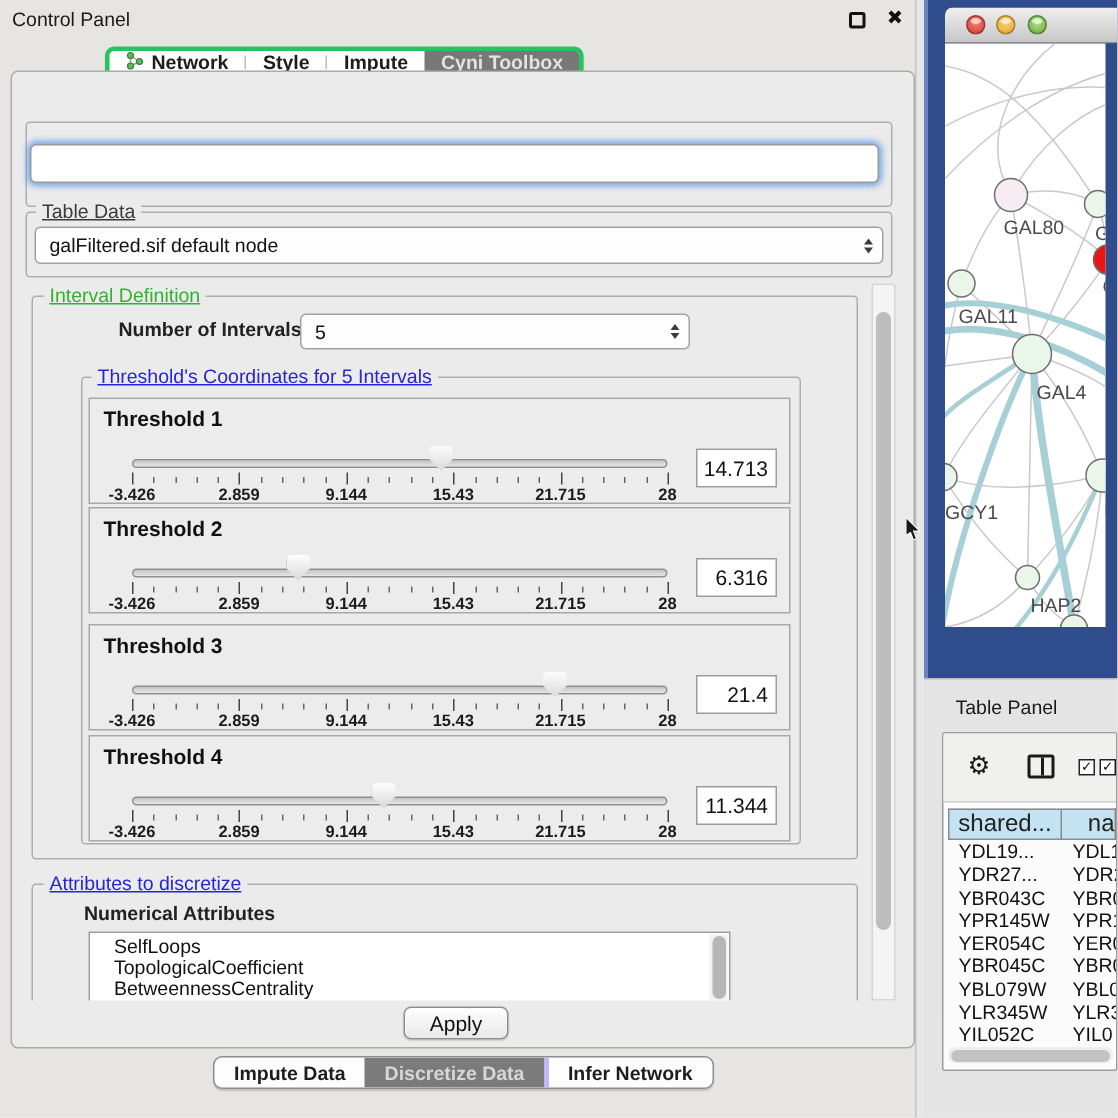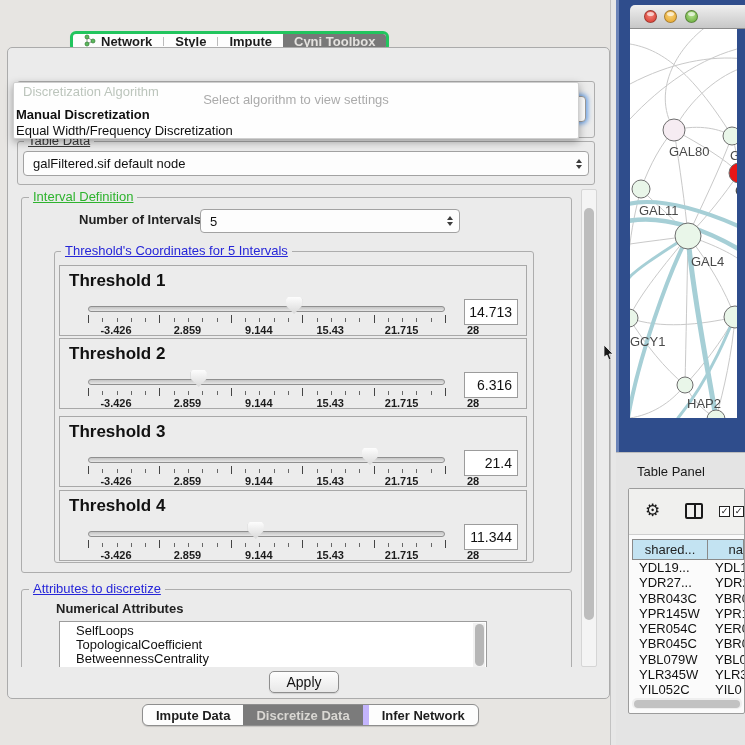--- a/index.html
+++ b/index.html
@@ -49,44 +49,44 @@
   .arr-up { width:0; height:0; border-left:3.5px solid transparent; border-right:3.5px solid transparent; border-bottom:4.5px solid #3c3c3c; }
   .arr-dn { width:0; height:0; border-left:3.5px solid transparent; border-right:3.5px solid transparent; border-top:4.5px solid #3c3c3c; }
 
   
   #viewport { position:absolute; left:9px; top:141px; width:580px; height:478px; overflow:hidden; }
   #vscroll { position:absolute; left:573px; top:141px; width:16px; height:478px; background:#F4F4F4; border:1px solid #D5D5D5; border-radius:2px; }
   #vscroll .thumb { position:absolute; left:2px; top:18px; width:10px; height:412px; background:#BDBDBD; border-radius:6px; }
 
   
   .thr-box { position:absolute; left:5px; width:468px; height:71px; border:1px solid #A8A8A8; background:#ECECEC; }
-  .thr-label { position:absolute; left:9px; top:5px; font-weight:bold; font-size:17px; color:#111; }
+  .thr-label { position:absolute; left:9px; top:5px; font-weight:bold; font-size:14px; color:#111; }
   .slider-track { position:absolute; left:28px; top:40px; width:357px; height:6px; border:1px solid #8F8F8F; border-radius:4px; background:linear-gradient(#C4C4C4,#E6E6E6); }
   .slider-handle { position:absolute; top:31px; width:16px; height:17px; background:linear-gradient(#FDFDFD,#D9D9D9); clip-path:polygon(12% 0,88% 0,100% 14%,100% 52%,50% 100%,0 52%,0 14%); filter:drop-shadow(0 0 1px #777); }
   .ticks { position:absolute; left:28px; top:49px; width:357px; height:9px; }
   .tick { position:absolute; top:3px; width:1px; height:4px; background:#666; }
   .tick.major { top:0; height:8px; background:#444; }
-  .scale { position:absolute; left:28px; top:58px; width:357px; height:11px;margin-left:28px; }
+  .scale { position:absolute; left:28px; top:58px; width:357px; height:11px; }
   .scale-lab { position:absolute; transform:translateX(-50%); font-size:11px; font-weight:bold; color:#1c1c1c; white-space:nowrap; }
   .thr-value { position:absolute; right:8px; top:33px; width:54px; height:26px; background:#fff; border:1px solid #9C9C9C; font-size:14px; color:#111; text-align:right; padding:4px 5px 0 0; }
 
   
   #attr-list { position:absolute; left:42px; top:432px; width:428px; height:58px; background:#fff; border:1px solid #9C9C9C; padding-top:2px; }
   .attr-item { font-size:13px; color:#111; padding-left:16px; height:14px; line-height:14px; white-space:nowrap; }
   #attr-scroll { position:absolute; right:1px; top:1px; width:12px; height:54px; background:#F1F1F1; }
   #attr-scroll .thumb { position:absolute; left:1.5px; top:1px; width:9px; height:42px; background:#B6B6B6; border-radius:5px; }
 
   
   #apply-btn { position:absolute; left:261px; top:623px; width:70px; height:22px; border:1px solid #8E8E8E; border-radius:5px; background:linear-gradient(#FEFEFE,#E8E8E8); font-size:14px; color:#111; text-align:center; line-height:20px; box-shadow:0 1px 1px rgba(0,0,0,.12); }
 
   
   #bottom-tabs { position:absolute; left:142px; top:704px; height:22px; display:flex; border:1px solid #8E8E8E; border-radius:6px; background:#FDFDFD; overflow:hidden; box-shadow:0 1px 1px rgba(0,0,0,.15); }
   .btab { display:flex; align-items:center; padding:0 13px; font-size:13px; font-weight:bold; color:#1d1d1d; }
   .btab.dark { background:#7B7B7B; color:#D9D7D3; }
-  .btab.b-l { border-left:6px solid #c4b5fd; }
+  .btab.b-l { border-left:3px solid #c4b5fd; }
 
   
   #net-frame { position:absolute; left:616px; top:0; width:129px; height:452px; background:linear-gradient(to right,#6A83B8 0,#6A83B8 3px,#2F4D8C 3px); }
   #net-titlebar { position:absolute; left:630px; top:5px; width:115px; height:24px; background:linear-gradient(#EFEFEF,#C7C7C7); border-bottom:1px solid #8C8C8C; border-top-left-radius:5px; }
   .light { position:absolute; top:5px; width:13px; height:13px; border-radius:50%; border:1px solid rgba(0,0,0,.3); }
   .light i { position:absolute; left:2px; top:1px; width:7px; height:4px; border-radius:50%; background:rgba(255,255,255,.65); }
   #light-red    { left:14px; background:radial-gradient(circle at 50% 40%,#F08379,#D8352A); }
   #light-yellow { left:34px; background:radial-gradient(circle at 50% 40%,#F5D179,#E8A426); }
   #light-green  { left:55px; background:radial-gradient(circle at 50% 40%,#B4E08E,#61A833); }
   #net-canvas { position:absolute; left:630px; top:29px; width:107px; height:389px; background:#fff; overflow:hidden; }
@@ -95,38 +95,43 @@
   #table-panel-area { position:absolute; left:616px; top:452px; width:129px; height:293px; background:#E4E4E4; border-top:1px solid #BDBDBD; }
   #table-panel-title { position:absolute; left:21px; top:11px; font-size:13px; color:#1a1a1a; }
   #table-box { position:absolute; left:12px; top:35px; width:117px; height:226px; background:#FBFBFB; border:1px solid #9C9C9C; border-radius:2px; }
   #table-toolbar { position:absolute; left:0; top:0; width:100%; height:46px; background:#F0F0EE; border-bottom:1px solid #CFCFCF; }
   #gear-ico { position:absolute; left:16px; top:13px; font-size:17px; color:#1a1a1a; line-height:18px; }
   #cols-ico { position:absolute; left:56px; top:14px; width:18px; height:16px; border:2px solid #1a1a1a; border-radius:2px; }
   #cols-ico i { position:absolute; left:6.5px; top:0; width:2px; height:12px; background:#1a1a1a; }
   .cbx { position:absolute; top:17px; width:11px; height:11px; border:1.5px solid #222; background:#fff; font-size:9px; line-height:9px; text-align:center; color:#111; font-weight:bold; }
   #cbx1 { left:90px; } #cbx2 { left:104px; }
   #table-header { position:absolute; left:3px; top:50px; right:0; height:21px; display:flex; }
-  .hcell { background:#C3E3F2; border:1px solid #8A8A8A; font-size:13px; color:#222; text-align:center; line-height:19px; white-space:nowrap; overflow:hidden; }
+  .hcell { background:#C3E3F2; border:1px solid #8A8A8A; font-size:16px; color:#222; text-align:center; line-height:19px; white-space:nowrap; overflow:hidden; }
   #hcell-0 { width:76px; } #hcell-1 { flex:1; border-left:none; text-align:right; padding-right:0; }
   #table-rows { position:absolute; left:3px; top:71px; right:0; height:137px; overflow:hidden; }
   .trow { display:flex; height:15.3px; }
   .tcell { font-size:13px; color:#111; white-space:nowrap; overflow:hidden; line-height:15px; }
   .tcell.c0 { width:76px; padding-left:7px; } .tcell.c1 { flex:1; padding-left:7px; }
   #hscroll { position:absolute; left:3px; right:2px; top:209px; height:11px; background:#EFEFEF; border-radius:5px; }
   #hscroll .thumb { position:absolute; left:2px; top:1.5px; width:96%; height:8px; background:#C2C2C2; border-radius:4px; }
 
   #cursor { position:absolute; left:604px; top:345px; z-index:50; }
 </style>
 </head>
 <body>
 
 <div id="app">
 
   <div id="left-window">
 
+    <div id="titlebar">
+      <span id="panel-title">Control Panel</span>
+      <span id="float-btn"></span>
+      <span id="close-btn">✖</span>
+    </div>
 
     <div id="top-tabs">
       <div class="ttab">
         <span class="net-ico">
           <svg width="12" height="13" viewBox="0 0 12 13">
               <line x1="3" y1="3" x2="9" y2="7" stroke="#9a9a9a"></line>
               <line x1="3" y1="10" x2="9" y2="7" stroke="#9a9a9a"></line>
               <line x1="3" y1="3" x2="3" y2="10" stroke="#9a9a9a"></line>
               <circle cx="3" cy="3" r="2" fill="#5CB85C" stroke="#2E7D32" stroke-width=".7"></circle>
               <circle cx="3" cy="10" r="2" fill="#5CB85C" stroke="#2E7D32" stroke-width=".7"></circle>
@@ -146,26 +151,20 @@
       <div class="ttab dark">
           <span>Cyni Toolbox</span>
         </div>
     </div>
 
     <div id="content-panel">
 
       <div class="groupbox" style="left:9px; top:33px; width:578px; height:57px;"></div>
       <div id="alg-combo"></div>
 
-      <div id="alg-popup">
-        <span id="popup-ghost-label">Discretization Algorithm</span>
-        <div id="popup-hint">Select algorithm to view settings</div>
-        <div class="popup-item" id="popup-item-0">Manual Discretization</div>
-        <div class="popup-item" id="popup-item-1">Equal Width/Frequency Discretization</div>
-      </div>
 
       <div class="groupbox" style="left:9px; top:93px; width:578px; height:44px;"></div>
       <span class="group-chip chip-gray" style="left:16px; top:86px;">Table Data</span>
       <div class="combo" style="left:15px; top:103px; width:566px; height:25px;">
         <span class="val">galFiltered.sif default node</span>
         <span class="stepper">
             <span class="arr-up"></span>
             <span class="arr-dn"></span>
           </span>
       </div>

